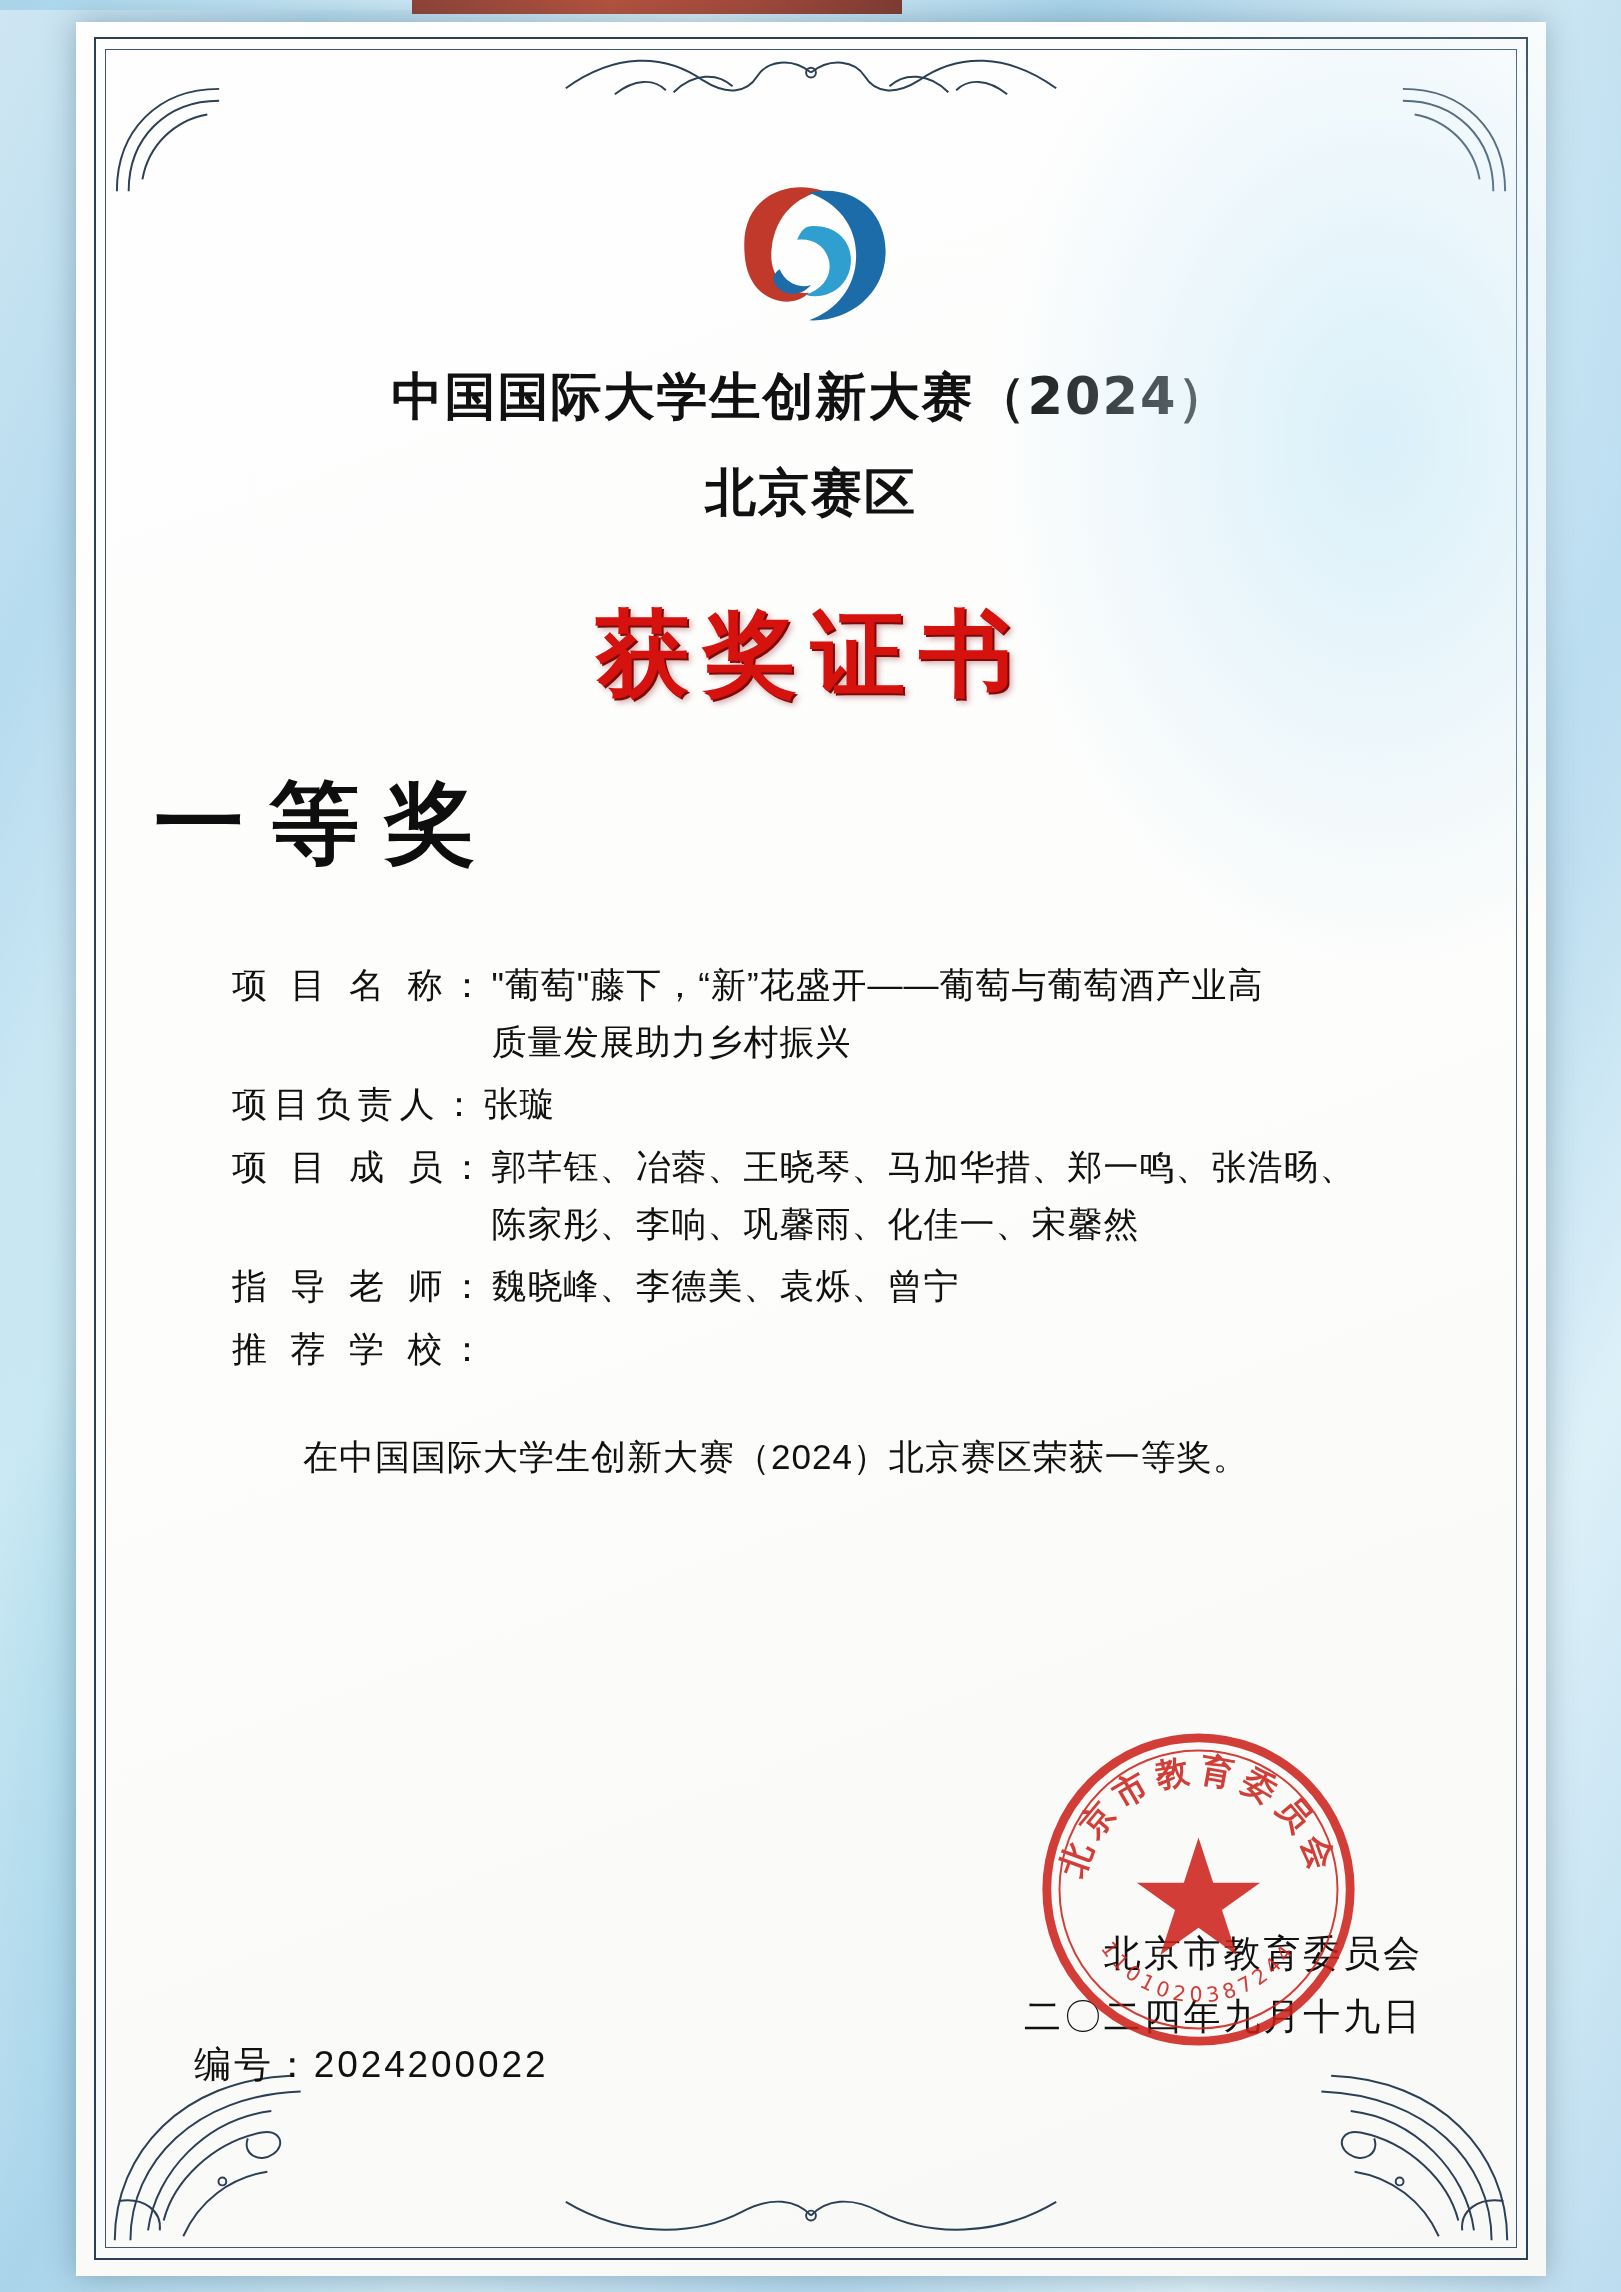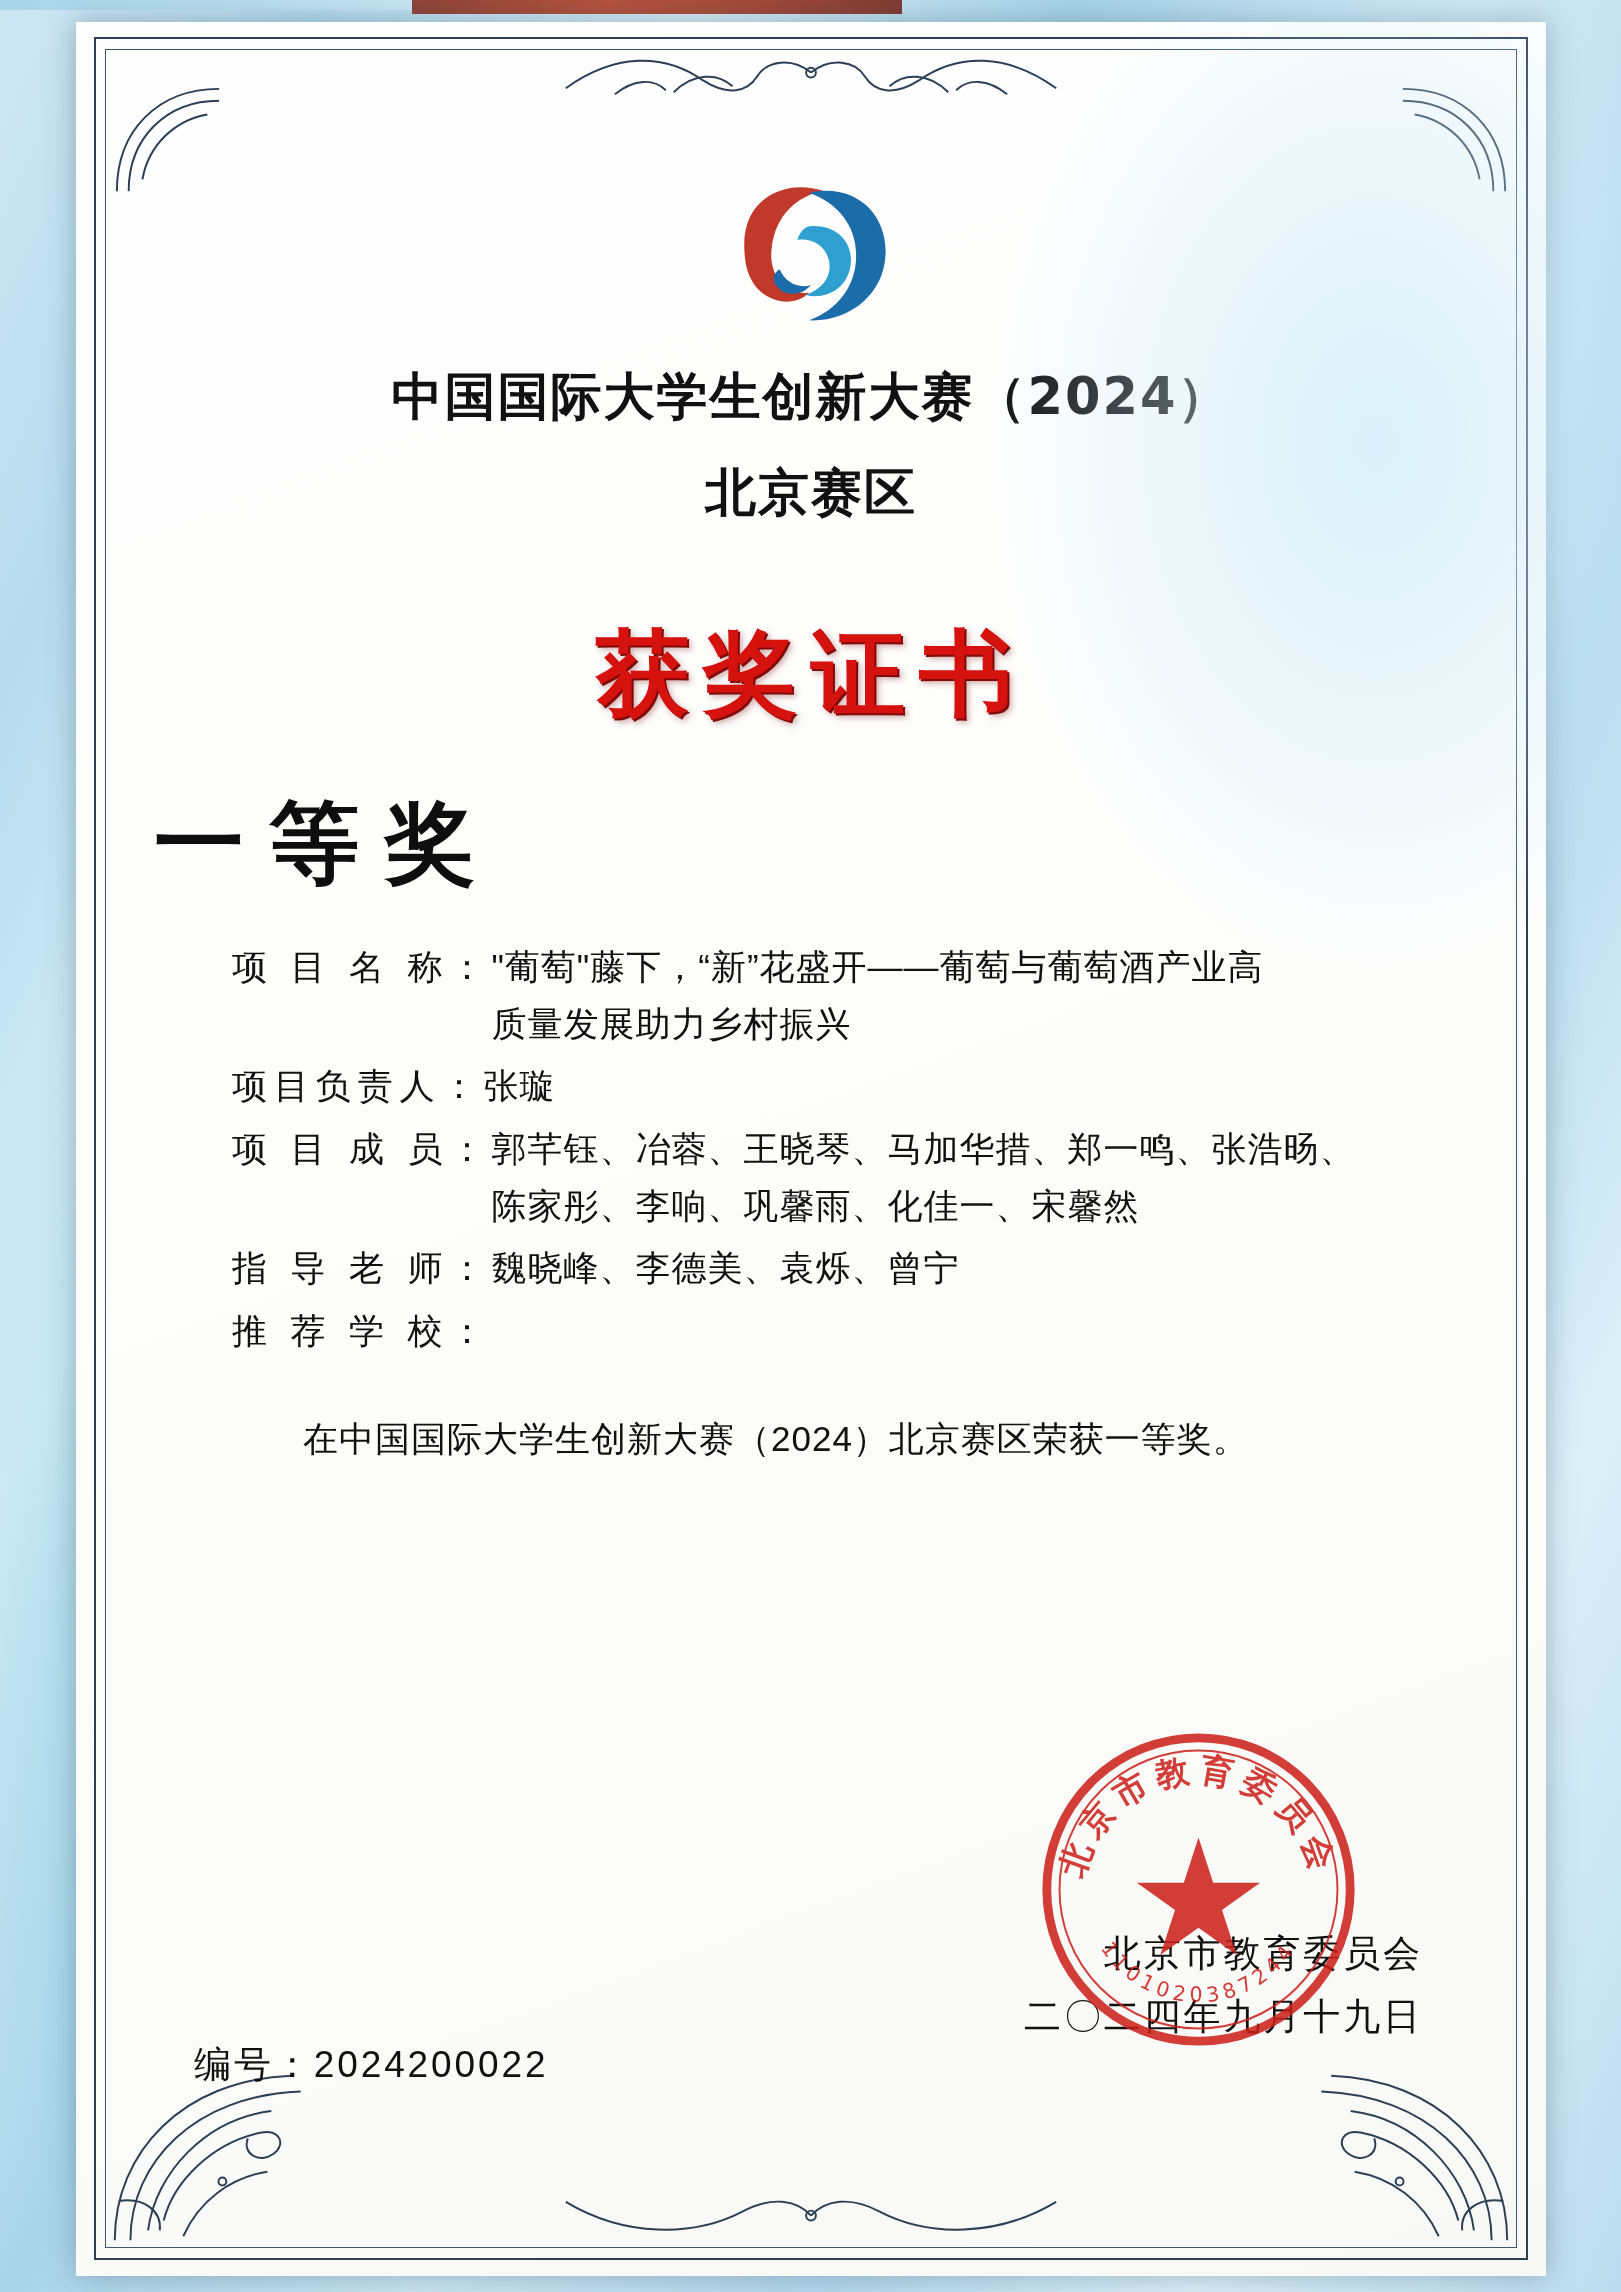--- a/index.html
+++ b/index.html
@@ -106,21 +106,21 @@
     font-size: 51px;
     letter-spacing: 2px;
     color: #111;
     font-family: "DejaVu Sans", "Liberation Sans", sans-serif;
     font-weight: 600;
     line-height: 1.45;
   }
   .title-line.two { margin-top: 22px; text-align: center; }
 
   .award-title {
-    margin-top: 81px;
+    margin-top: 61px;
     text-align: center;
     font-size: 94px;
     font-weight: 800;
     letter-spacing: 13.7px;
     color: #d6120f;
     font-family: "DejaVu Serif", "Liberation Serif", serif;
     text-shadow:
       2px 2px 0 #7d0a08,
       3.9px 3.9px 5.9px rgba(120,10,8,0.35);
   }
@@ -129,21 +129,21 @@
     margin-top: 45px;
     text-align: left;
     font-size: 90px;
     font-weight: 700;
     letter-spacing: 25.5px;
     color: #0e0e0e;
     font-family: "DejaVu Serif", "Liberation Serif", serif;
   }
 
   .fields {
-    margin-top: 34px;
+    margin-top: 72px;
     padding: 0 69px 0 78px;
     font-size: 35px;
     color: #111;
     line-height: 1.62;
   }
   .field-row {
     display: flex;
     align-items: flex-start;
     margin-bottom: 5.9px;
   }

